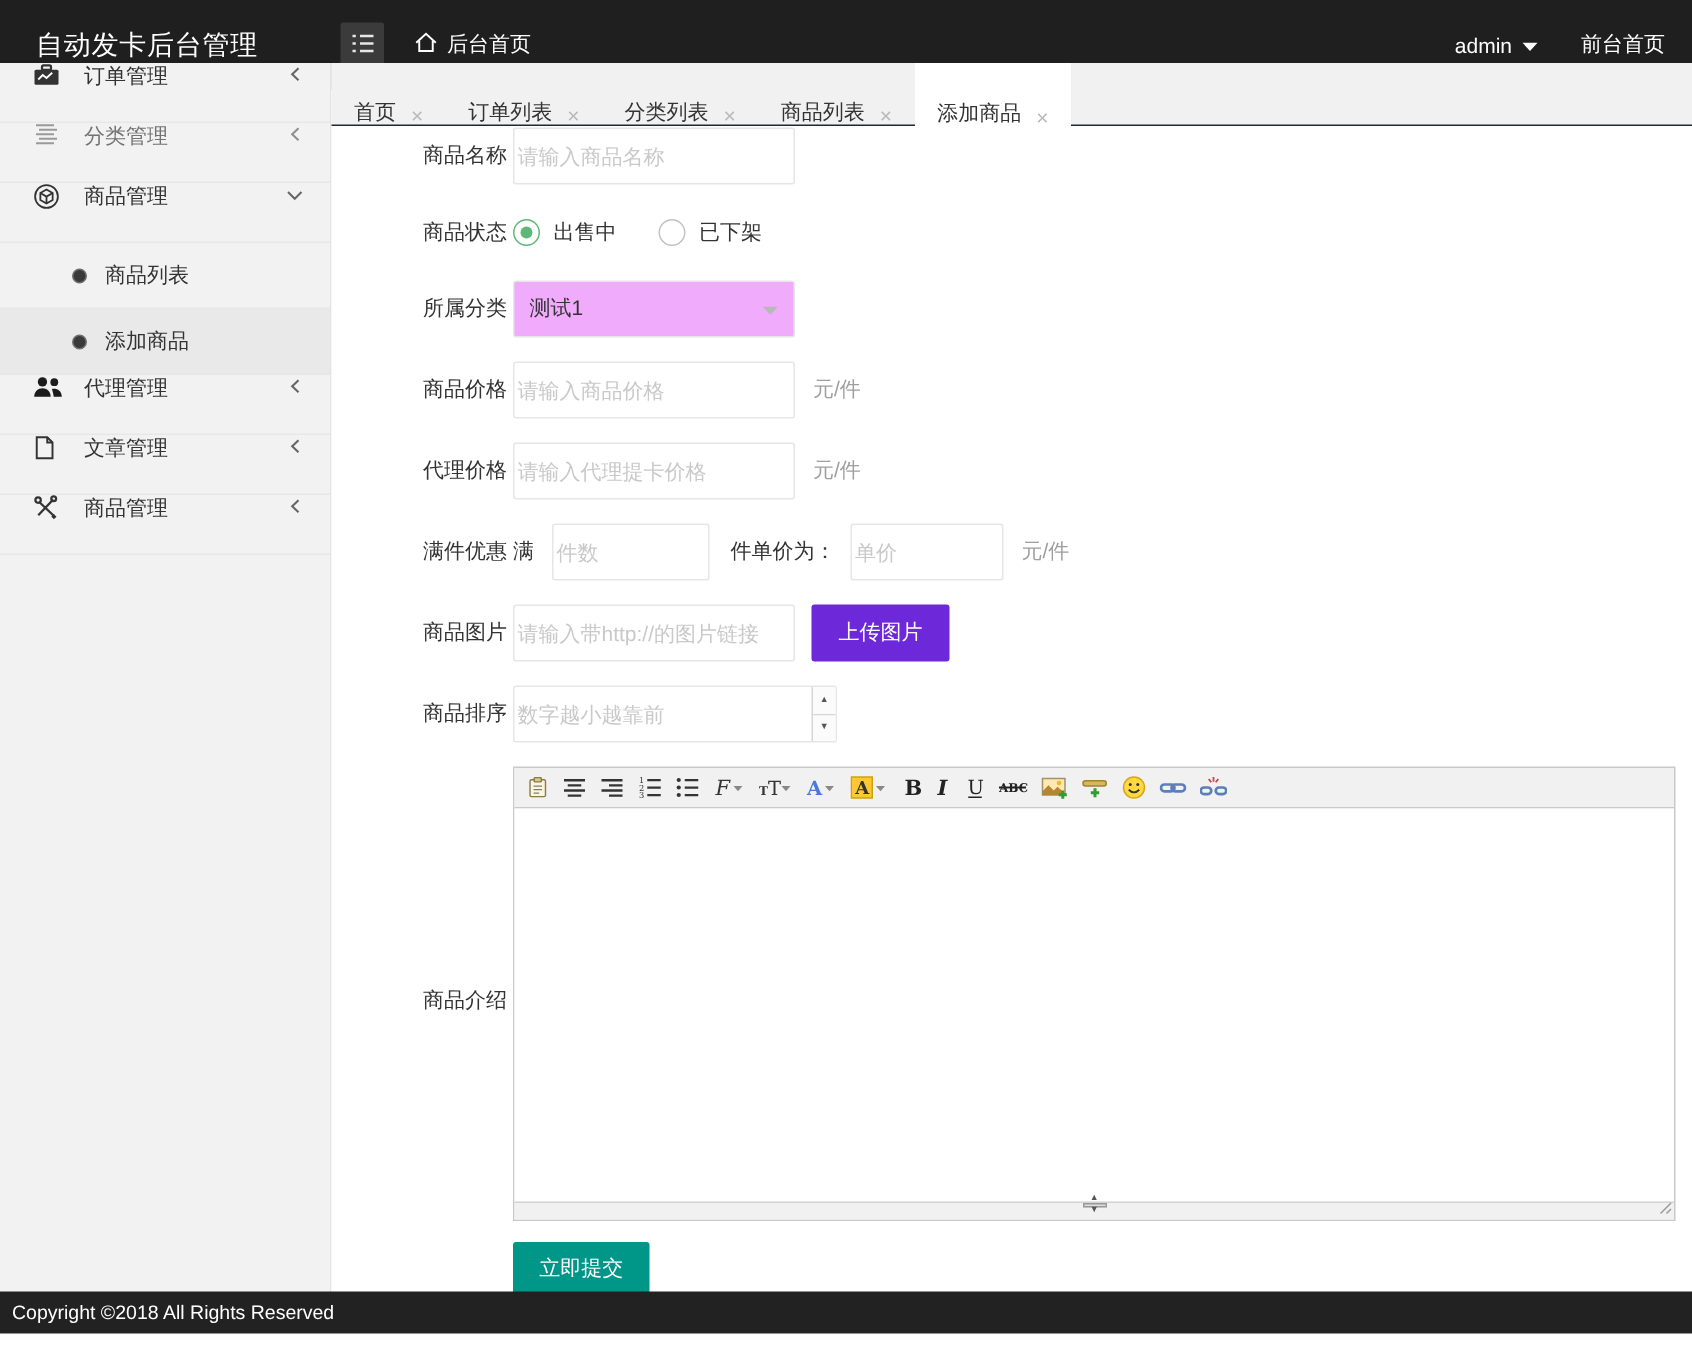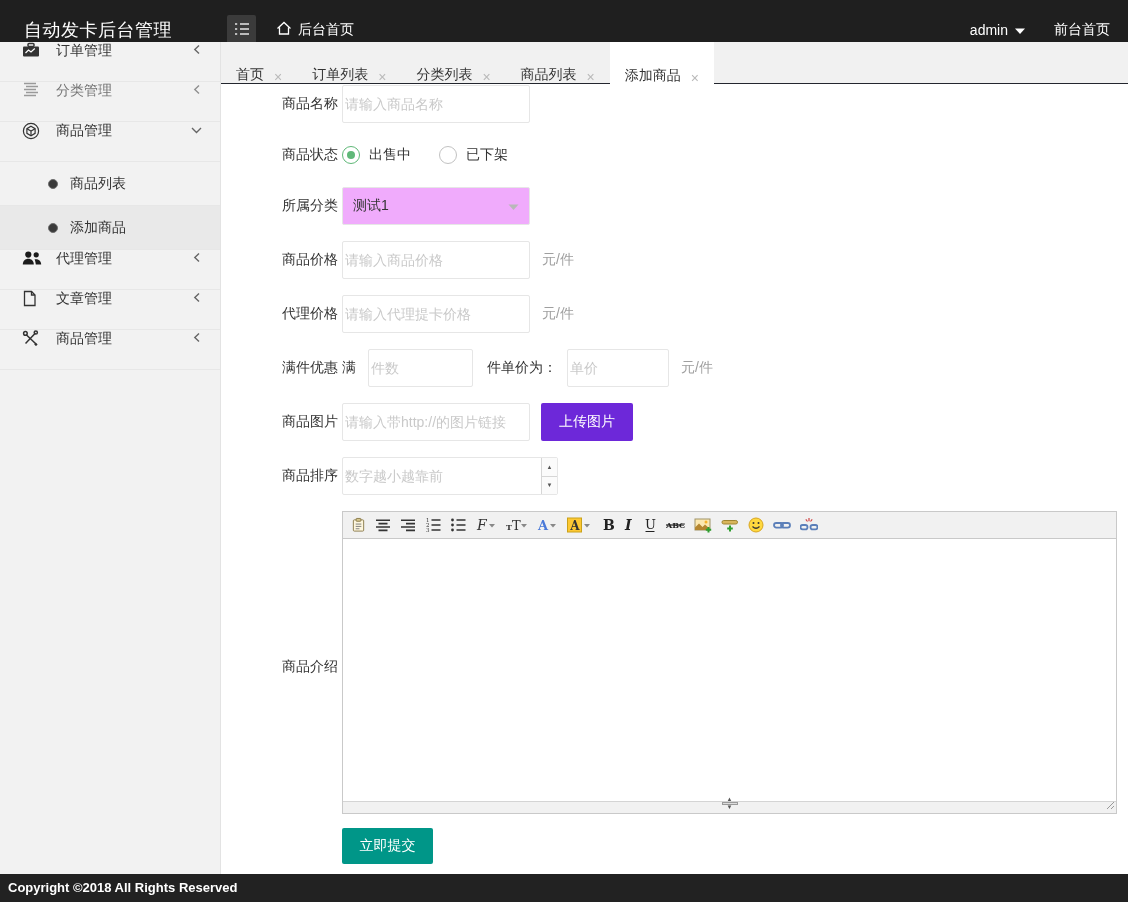--- a/index.html
+++ b/index.html
@@ -64,21 +64,21 @@
   
   .editor { width:775px; border:1px solid #c9c9c9; }
   .ed-toolbar { height:27px; background:#f1f1f1; border-bottom:1px solid #c9c9c9; display:flex; align-items:center; padding:0 8px; gap:9px; }
   .ed-ic { display:flex; align-items:center; cursor:pointer; height:18px; }
   .ed-body { height:262px; background:#fff; cursor:text; }
   .ed-status { height:12px; background:#f1f1f1; border-top:1px solid #d4d4d4; position:relative; }
   .ed-grab { position:absolute; left:50%; top:-5px; transform:translateX(-50%); width:22px; text-align:center; font-size:6px; color:#555; line-height:5px; cursor:row-resize; }
   .ed-grab .pill { width:16px; height:3px; background:#ddd; border:1px solid #9a9a9a; margin:0 auto; }
   .ed-corner { position:absolute; right:1px; bottom:0; cursor:nwse-resize; }
   
-  .footer { position:absolute; left:0; bottom:1px; width:1128px; height:28px; background:#222; color:#fff; font-size:13px; line-height:27px; padding-left:8px;font-weight:bold; }
+  .footer { position:absolute; left:0; bottom:14px; width:1128px; height:28px; background:#222; color:#fff; font-size:13px; line-height:27px; padding-left:8px; }
   svg text { font-family:"DejaVu Serif",serif; }
 </style>
 </head>
 <body>
 
 <div class="header">
   <div class="brand">自动发卡后台管理</div>
   <div class="burger">
     <span>
       <svg width="16" height="14" viewBox="0 0 16 14" stroke="#e6e6e6" stroke-width="1.7">

